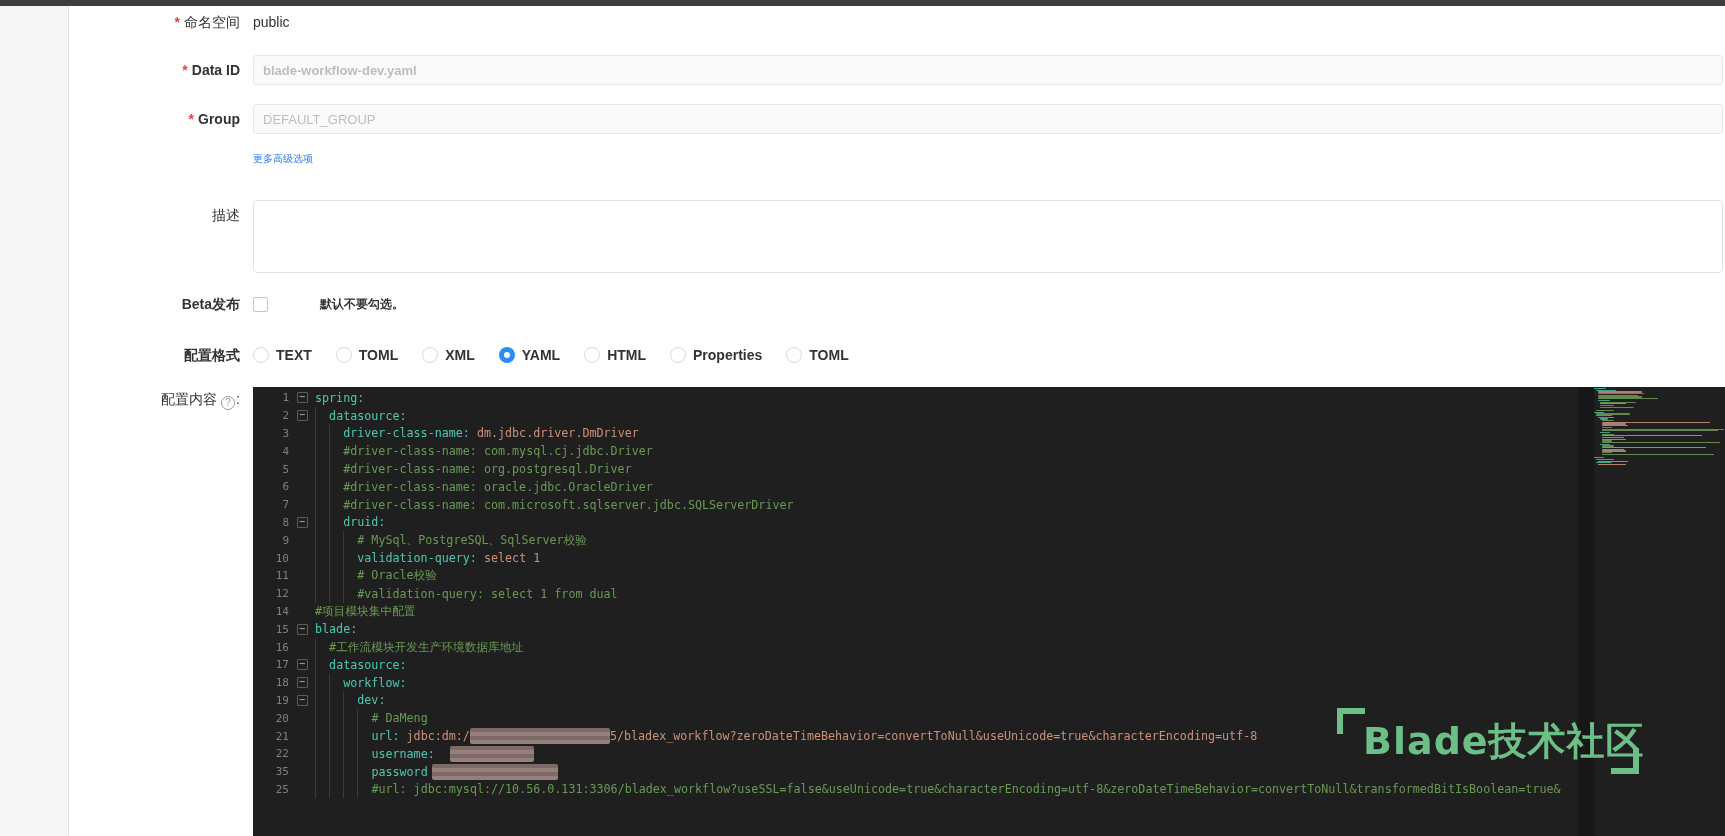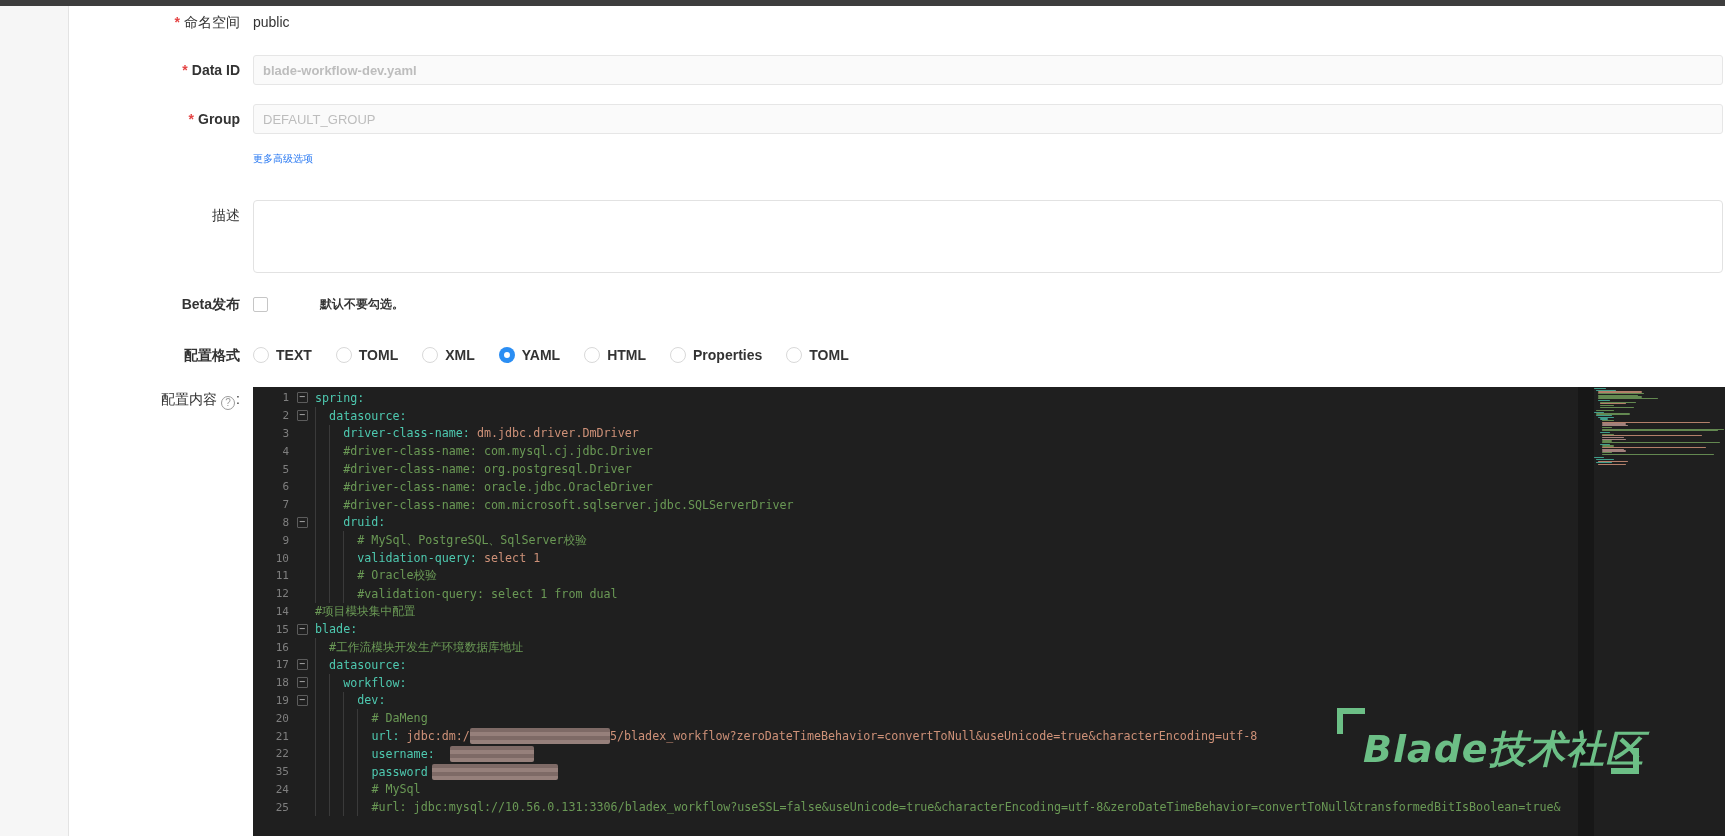--- a/index.html
+++ b/index.html
@@ -56,21 +56,21 @@
   #minimap{position:absolute;left:1341px;top:1px;width:131px;}
   .mr{height:1.2px;margin-bottom:0.5px;border-radius:1px;}
   .mc-t{background:rgba(78,201,176,.75);}
   .mc-g{background:rgba(116,163,93,.8);}
   .mc-s{background:rgba(206,145,120,.85);}
   .mc-p{background:rgba(175,140,134,.9);}
 
   
   .wm{position:absolute;left:1337px;top:700px;width:310px;height:85px;pointer-events:none;z-index:5;}
   .wm-b1{position:absolute;left:0;top:8px;width:22px;height:20px;border-left:6px solid var(--wm,#6cbf86);border-top:6px solid var(--wm,#6cbf86);}
-  .wm-t{position:absolute;left:26px;top:24px;font-family:"DejaVu Sans",sans-serif;font-style:italic;font-weight:bold;
+  .wm-t{position:absolute;left:26px;top:16px;font-family:"DejaVu Sans",sans-serif;font-weight:bold;
         font-size:38px;letter-spacing:1px;color:var(--wm,#6cbf86);white-space:nowrap;}
   .wm-b2{position:absolute;left:274px;top:48px;width:22px;height:20px;border-right:6px solid var(--wm,#6cbf86);border-bottom:6px solid var(--wm,#6cbf86);}
 </style>
 </head>
 <body>
 
 <div class="page">
   <div class="topbar"></div>
   <div class="sidebar"></div>
 
@@ -143,21 +143,20 @@
         <div class="cl"><span class="ln">14</span><span class="fd"></span><span class="ct"><span class="tk-c">#项目模块集中配置</span></span></div>
         <div class="cl"><span class="ln">15</span><span class="fd"><span class="fbox">−</span></span><span class="ct"><span class="tk-k">blade:</span></span></div>
         <div class="cl"><span class="ln">16</span><span class="fd"></span><span class="ct"><span class="gd"></span><span class="tk-c">#工作流模块开发生产环境数据库地址</span></span></div>
         <div class="cl"><span class="ln">17</span><span class="fd"><span class="fbox">−</span></span><span class="ct"><span class="gd"></span><span class="tk-k">datasource:</span></span></div>
         <div class="cl"><span class="ln">18</span><span class="fd"><span class="fbox">−</span></span><span class="ct"><span class="gd"></span><span class="gd"></span><span class="tk-k">workflow:</span></span></div>
         <div class="cl"><span class="ln">19</span><span class="fd"><span class="fbox">−</span></span><span class="ct"><span class="gd"></span><span class="gd"></span><span class="gd"></span><span class="tk-k">dev:</span></span></div>
         <div class="cl"><span class="ln">20</span><span class="fd"></span><span class="ct"><span class="gd"></span><span class="gd"></span><span class="gd"></span><span class="gd"></span><span class="tk-c"># DaMeng</span></span></div>
         <div class="cl"><span class="ln">21</span><span class="fd"></span><span class="ct"><span class="gd"></span><span class="gd"></span><span class="gd"></span><span class="gd"></span><span class="tk-k">url:</span><span class="tk-v"> jdbc:dm:/</span><span class="blur" style="width: 140px;"></span><span class="tk-v">5/bladex_workflow?zeroDateTimeBehavior=convertToNull&amp;useUnicode=true&amp;characterEncoding=utf-8</span></span></div>
         <div class="cl"><span class="ln">22</span><span class="fd"></span><span class="ct"><span class="gd"></span><span class="gd"></span><span class="gd"></span><span class="gd"></span><span class="tk-k">username:</span><span class="tk-v"> </span><span class="blur" style="width: 84px; margin-left: 8px;"></span></span></div>
         <div class="cl"><span class="ln">35</span><span class="fd"></span><span class="ct"><span class="gd"></span><span class="gd"></span><span class="gd"></span><span class="gd"></span><span class="tk-k">password</span><span class="blur" style="width: 126px; margin-left: 4px;"></span></span></div>
-        <div class="cl"><span class="ln">24</span><span class="fd"></span><span class="ct"><span class="gd"></span><span class="gd"></span><span class="gd"></span><span class="gd"></span><span class="tk-c"># MySql</span></span></div>
         <div class="cl"><span class="ln">25</span><span class="fd"></span><span class="ct"><span class="gd"></span><span class="gd"></span><span class="gd"></span><span class="gd"></span><span class="tk-c">#url: jdbc:mysql://10.56.0.131:3306/bladex_workflow?useSSL=false&amp;useUnicode=true&amp;characterEncoding=utf-8&amp;zeroDateTimeBehavior=convertToNull&amp;transformedBitIsBoolean=true&amp;</span></span></div>
       </div>
     <div class="sb"></div>
     <div id="minimap">
         <div class="mr mc-t" style="margin-left: 0px; width: 12px;"></div>
         <div class="mr mc-t" style="margin-left: 2px; width: 20px;"></div>
         <div class="mr mc-s" style="margin-left: 4px; width: 44px;"></div>
         <div class="mr mc-g" style="margin-left: 4px; width: 46px;"></div>
         <div class="mr mc-g" style="margin-left: 4px; width: 40px;"></div>
         <div class="mr mc-g" style="margin-left: 4px; width: 44px;"></div>

